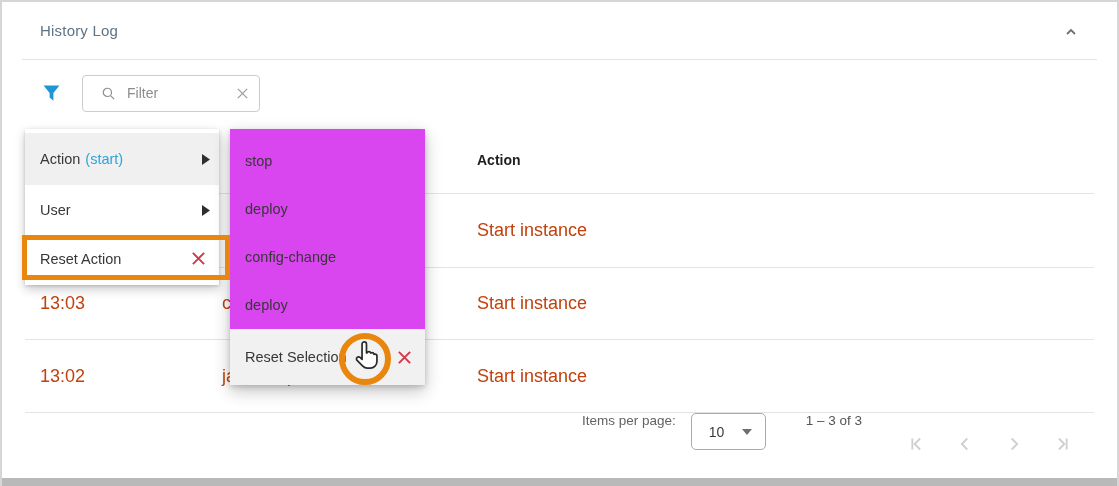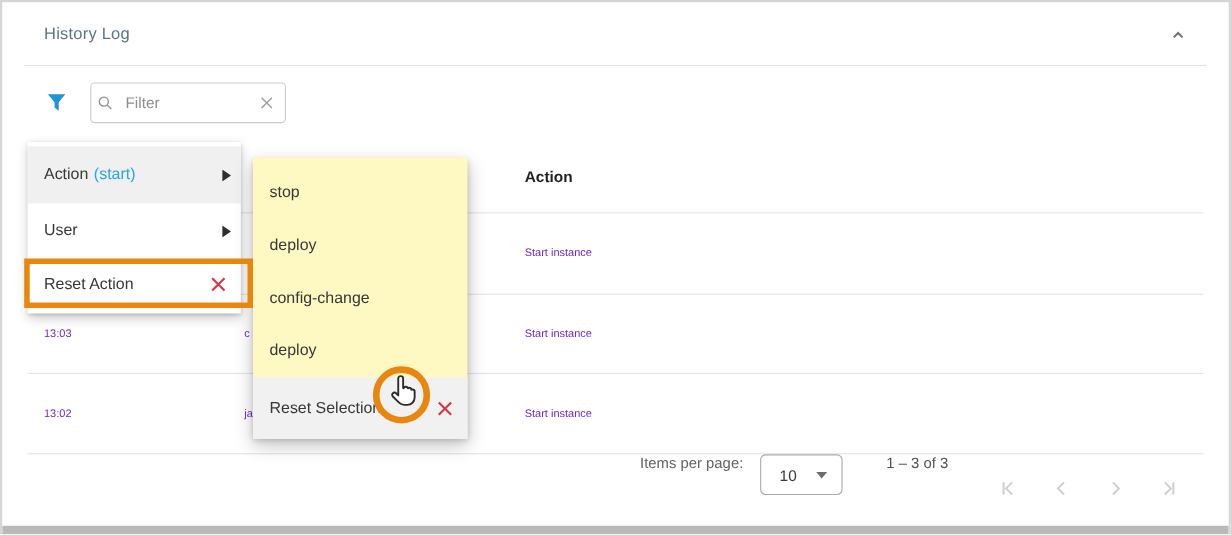--- a/index.html
+++ b/index.html
@@ -17,34 +17,34 @@
     height:58px; margin:0 20px; border-bottom:1px solid #e2e2e2;
     display:flex; align-items:center; justify-content:space-between;
     padding:0 18px;
   }
   .title { color:#5d7486; font-size:15px; letter-spacing:.2px; }
 
   
   .filter-row { height:66px; display:flex; align-items:center; padding-left:40px; gap:21px; }
   .filter-box {
     width:178px; height:37px; border:1px solid #ccc; border-radius:4px;
-    display:flex; align-items:center; padding:0 10px 0 5px; gap:9px; background:#fff;
+    display:flex; align-items:center; padding:0 10px 0 18px; gap:9px; background:#fff;
   }
   .filter-box input {
     border:none; outline:none; flex:1; min-width:0; font-size:14px; color:#444;
     font-family:"Liberation Sans", sans-serif; background:transparent;
   }
   .filter-box input::placeholder { color:#8d8d8d; }
 
   
   .table { margin:0 23px; }
   .tr { display:grid; grid-template-columns:195px 257px 1fr; align-items:center; border-bottom:1px solid #e4e4e4; }
   .thead { height:68px; }
   .th { font-size:14px; font-weight:bold; color:#1f1f1f; }
-  .td { font-size:10px; color:#6d28d9; }
+  .td { font-size:18px; color:#c2410c; }
   .cell-time { padding-left:15px; }
   .cell-user { padding-left:2px; }
   .r1 { height:74px; } .r2 { height:72px; } .r3 { height:73px; }
 
   
   .paginator { height:62px; display:flex; justify-content:flex-end; padding-right:42px; }
   .pp-label { font-size:13.5px; color:#636363; margin-right:15px; }
   .pp-select {
     width:75px; height:37px; border:1px solid #aaa; border-radius:5px;
     display:flex; align-items:center; justify-content:space-between; padding:0 13px 0 17px;
@@ -71,21 +71,21 @@
   .mi-value { color:#2aa5df; margin-left:5px; }
   .mi-spacer { flex:1; }
 
   .orange-box {
     position:absolute; left:20px; top:233px; width:208px; height:45px;
     border:5px solid #e8860d; z-index:7; pointer-events:none;
   }
 
   
   .submenu {
-    position:absolute; left:228px; top:141px; width:195px; padding:8px 0 0 0; background:#fef9c3; z-index:6;
+    position:absolute; left:228px; top:127px; width:195px; padding:8px 0 0 0; background:#d946ef; z-index:6;
     box-shadow:0 6px 16px rgba(0,0,0,.24), 0 2px 5px rgba(0,0,0,.16);
   }
   .sub-item { height:48px; display:flex; align-items:center; padding-left:15px; font-size:14.5px; color:#373737; cursor:pointer; }
   .sub-reset { height:56px; background:#f1f1f1; display:flex; align-items:center; padding:0 13px 0 15px; font-size:14.5px; color:#373737; cursor:pointer; }
   .sub-spacer { flex:1; }
 
   .circle-annotation {
     position:absolute; left:337px; top:331px; width:52px; height:52px;
     border:6px solid #e8860d; border-radius:50%; z-index:8; pointer-events:none;
   }

